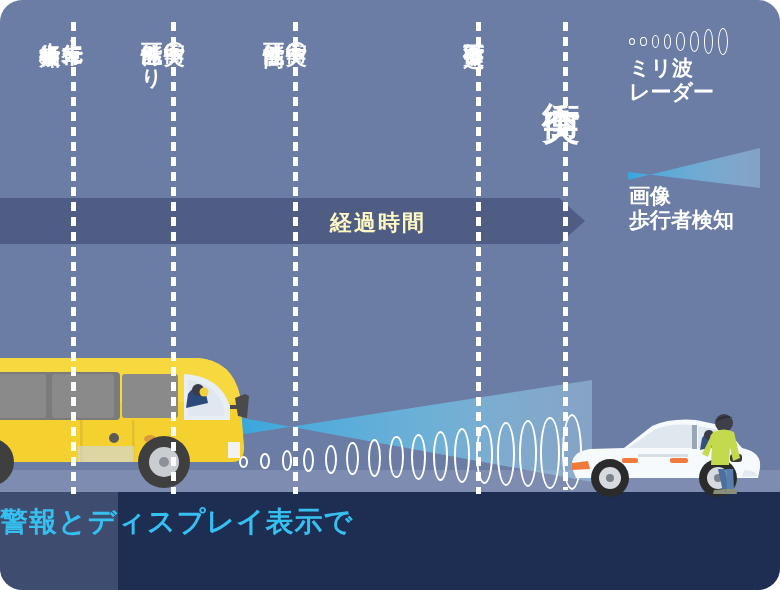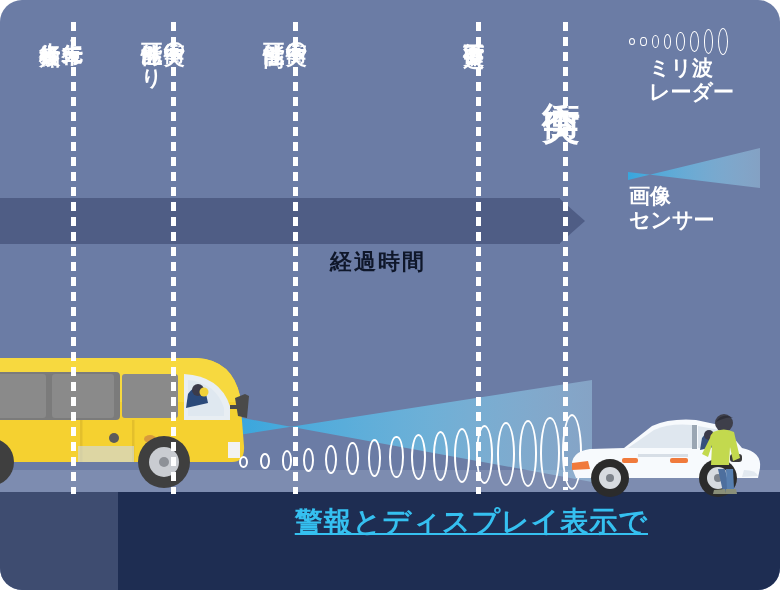--- a/index.html
+++ b/index.html
@@ -14,22 +14,22 @@
   
   .ground-light{position:absolute;left:0;top:492px;width:118px;height:98px;background:#3e4c70;}
   .ground-dark{position:absolute;left:118px;top:492px;width:662px;height:98px;background:#1e2d52;}
   .ground-strip{position:absolute;left:0;top:470px;width:780px;height:22px;background:#7d8cb0;}
 
   
   .arrow-bar{position:absolute;left:0;top:198px;width:560px;height:46px;background:#4f5d85;}
   .arrow-head{position:absolute;left:559px;top:198px;width:0;height:0;
               border-top:23px solid transparent;border-bottom:23px solid transparent;
               border-left:26px solid #4f5d85;}
-  .arrow-label{position:absolute;left:330px;top:208px;color:#0f172a;font-size:22px;
-               font-weight:bold;letter-spacing:2px;white-space:nowrap;margin-top:39px;}
+  .arrow-label{position:absolute;left:330px;top:208px;color:#fef9c3;font-size:22px;
+               font-weight:bold;letter-spacing:2px;white-space:nowrap;}
 
   
   .vguide{position:absolute;top:22px;width:5px;
           background-image:linear-gradient(#ffffff 60%,rgba(255,255,255,0) 0%);
           background-size:5px 15px;background-repeat:repeat-y;}
 
   
   .vlabel{position:absolute;color:#ffffff;font-size:21px;font-weight:bold;
           writing-mode:vertical-rl;text-orientation:upright;line-height:1.08;
           letter-spacing:1px;white-space:pre;}
@@ -43,23 +43,23 @@
   .legend-cam-wedge{position:absolute;}
 
   
   .cone{position:absolute;}
 
   
   .pulse{position:absolute;border:2.4px solid #ffffff;border-radius:50%;
          box-sizing:border-box;}
 
   
-  .caption{position:absolute;left:0;top:505px;width:648px;text-align:right;
+  .caption{position:absolute;left:0;top:505px;width:648px;text-align:left;
            color:#35c0f0;font-size:28px;font-weight:bold;line-height:1.22;
-           letter-spacing:1px;text-decoration:underline;}
+           letter-spacing:1px;}
   .caption span{display:block;}
 
   
   .veh{position:absolute;}
 </style>
 </head>
 <body>
 
 <div id="stage">
   <div class="panel">
@@ -192,33 +192,33 @@
     <div class="legend-radar-icons" style="left:629px;top:28px;">
         <i style="width: 4px; height: 5px;"></i>
         <i style="width: 4.57143px; height: 7.85714px;"></i>
         <i style="width: 5.14286px; height: 10.7143px;"></i>
         <i style="width: 5.71429px; height: 13.5714px;"></i>
         <i style="width: 6.28571px; height: 16.4286px;"></i>
         <i style="width: 6.85714px; height: 19.2857px;"></i>
         <i style="width: 7.42857px; height: 22.1429px;"></i>
         <i style="width: 8px; height: 25px;"></i>
       </div>
-    <div class="legend-radar-label" style="left:629px;top:56px;margin-left:20px;">ミリ波
+    <div class="legend-radar-label" style="left:629px;top:56px;">ミリ波
 レーダー</div>
 
     <svg class="legend-cam-wedge" style="left:628px;top:148px;width:132px;height:40px" viewBox="0 0 132 40">
       <defs>
         <linearGradient id="legGrad" x1="0" y1="0" x2="1" y2="0">
           <stop offset="0" stop-color="#35a8e0" stop-opacity="0.95"></stop>
           <stop offset="1" stop-color="#a9d9f2" stop-opacity="0.40"></stop>
         </linearGradient>
       </defs>
       <polygon points="0,24 0,32 132,0 132,40" fill="url(#legGrad)"></polygon>
     </svg>
     <div class="legend-cam-label" style="left:629px;top:184px;">画像
-センサー</div>
+歩行者検知</div>
 
     <div class="caption">
       <span>警報とディスプレイ表示で</span>
     </div>
 
   </div>
 </div>
 
 </body></html>

